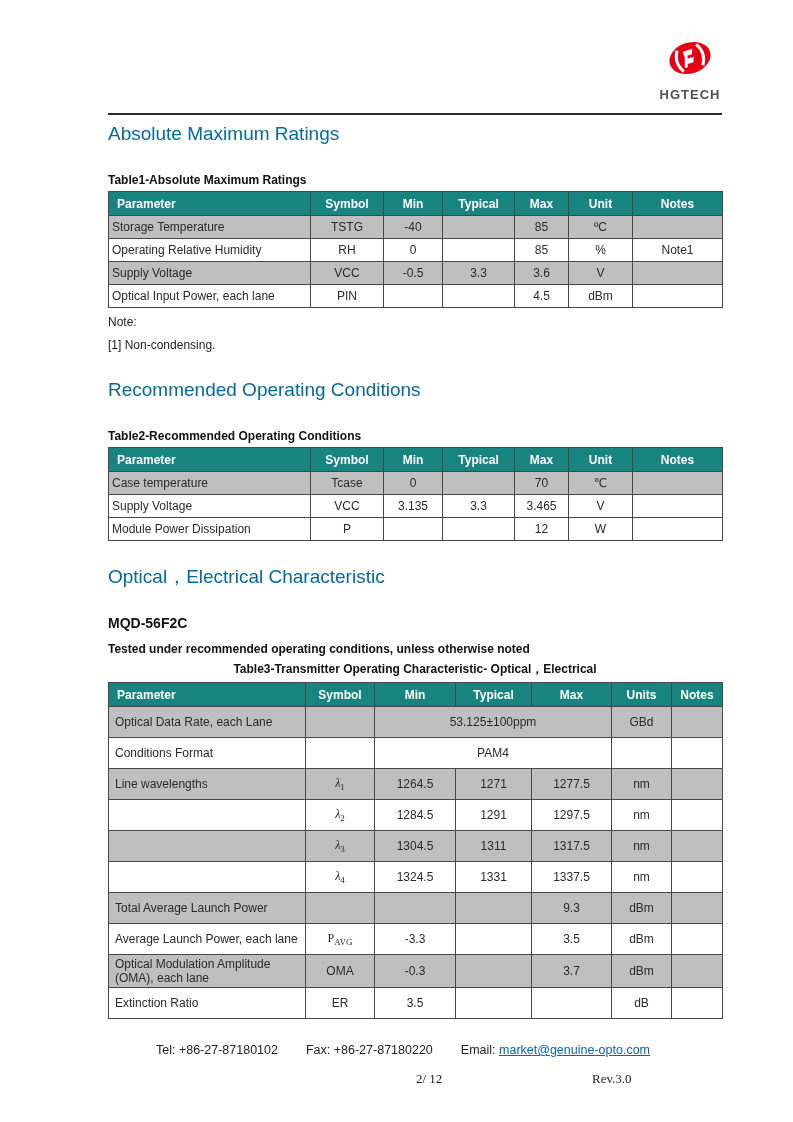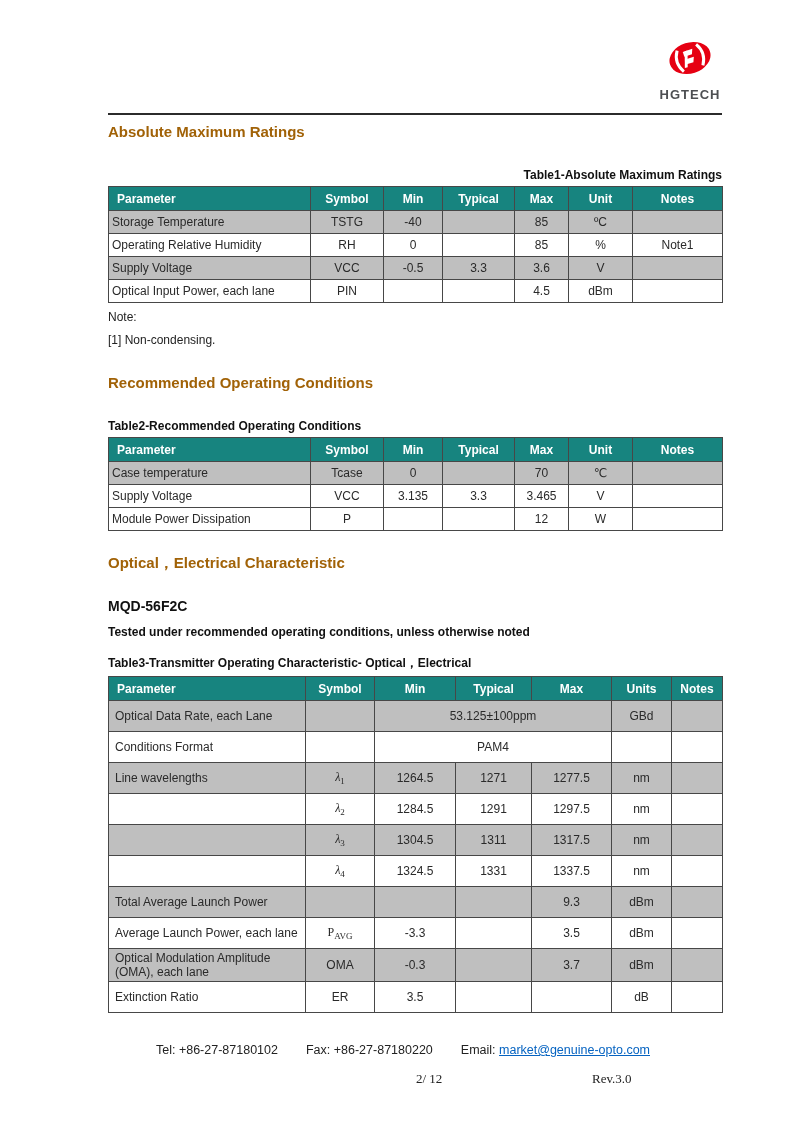--- a/index.html
+++ b/index.html
@@ -8,27 +8,27 @@
     font-family:"Liberation Sans","DejaVu Sans",sans-serif; color:#1a1a1a;
   }
   .page { position:absolute; left:108px; top:0; width:614px; }
 
   
   .logo { position:absolute; top:40px; right:0px; width:64px; text-align:center; }
   .logo-word { font-size:13px; font-weight:bold; color:#4d4f52; letter-spacing:1px; margin-top:1px; }
 
   .rule { margin-top:113px; border-top:2px solid #2b2b2b; }
 
-  h1.sec { font-size:15px; font-weight:bold; color:#a16207; margin-top:8px; }
+  h1.sec { font-size:19px; font-weight:normal; color:#0369a1; margin-top:8px; }
   #sec2 { margin-top:27px; }
   #sec3 { margin-top:23px; }
   .tbl-caption { font-size:12px; font-weight:bold; color:#111; margin-top:27px; }
-  #cap1 { margin-top:28px;text-align:right; }
+  #cap1 { margin-top:28px; }
   #cap2 { margin-top:28px; }
-  #cap3 { margin-top:16px; }
+  #cap3 { margin-top:5px;text-align:center; }
   .model { font-size:14px; font-weight:bold; color:#111; margin-top:25px; }
   .tested { font-size:12px; font-weight:bold; color:#111; margin-top:11px; }
 
   .note-label, .note-item { font-size:12px; color:#222; }
   .note-label { margin-top:7px; }
   .note-item  { margin-top:9px; }
 
   table { border-collapse:collapse; width:614px; table-layout:fixed; margin-top:4px;padding-left:35px; }
   th, td { border:1px solid #474747; font-size:12px; text-align:center; vertical-align:middle; overflow:hidden; }
   th {

